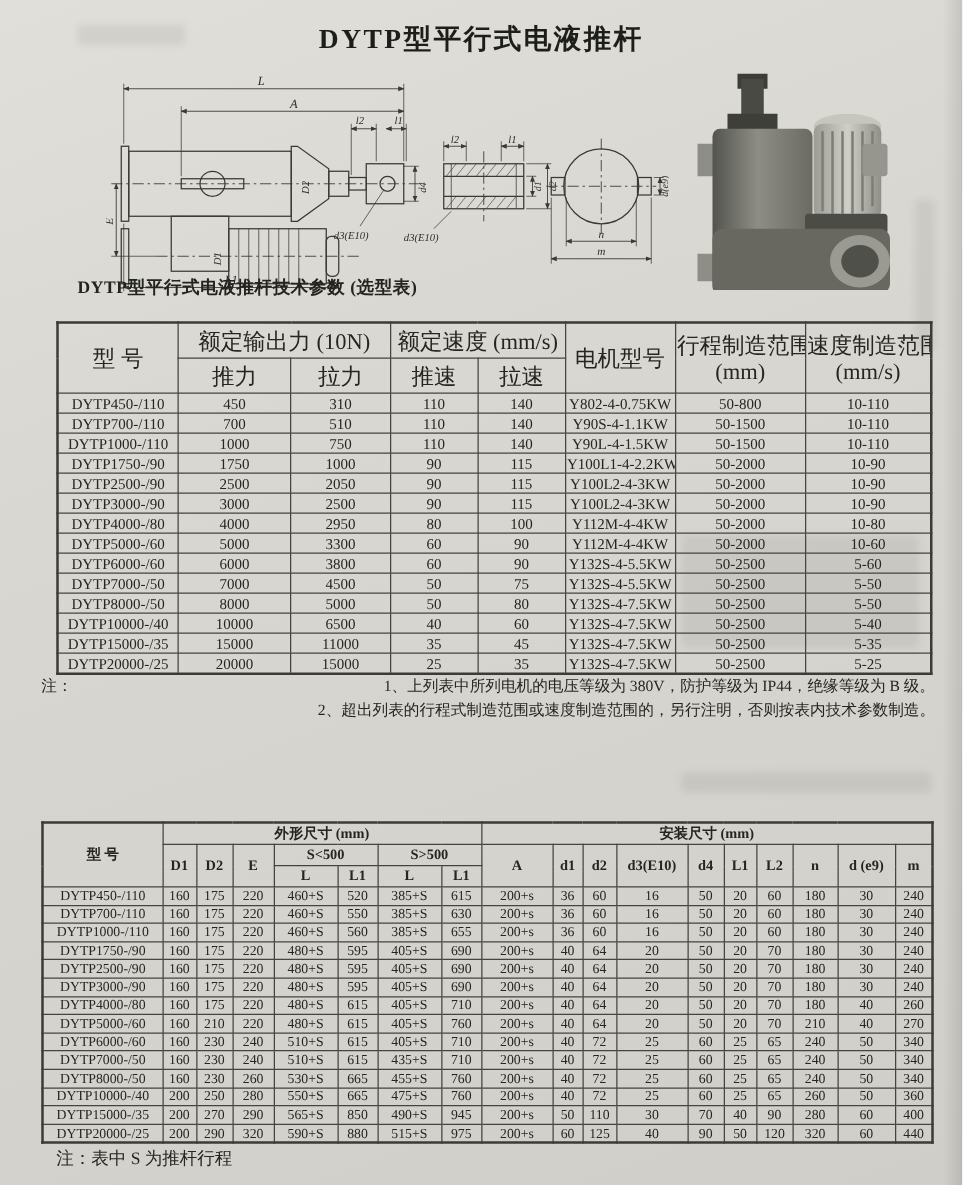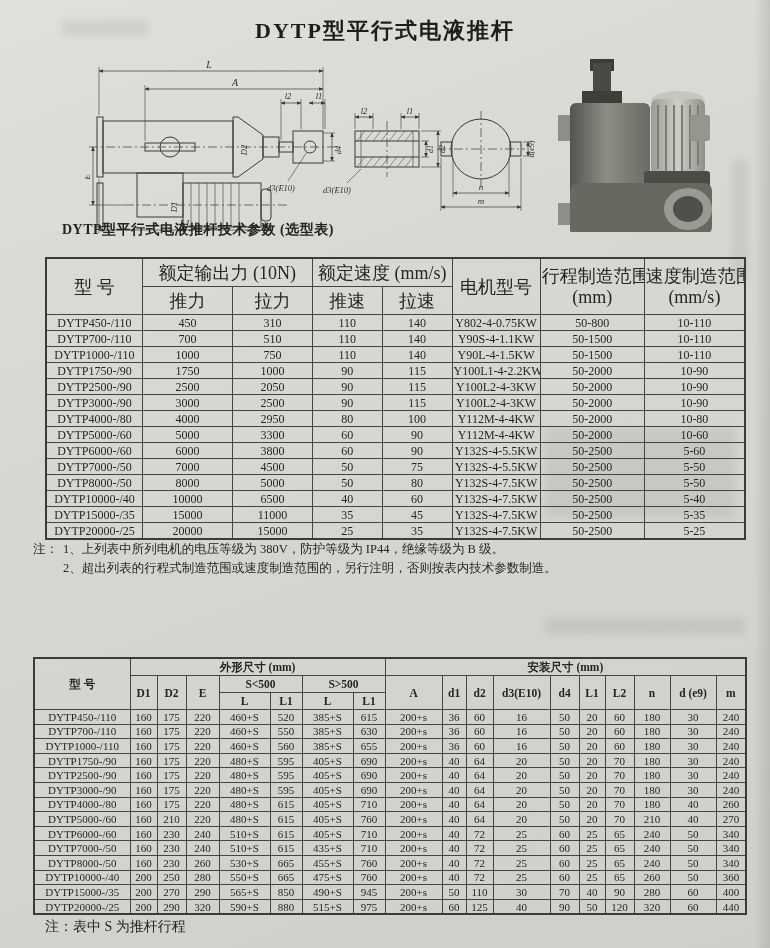--- a/index.html
+++ b/index.html
@@ -43,21 +43,21 @@
   #dim-table{position:absolute;left:33px;top:657px;width:714px;border:2px solid #3c3b36;}
   #dim-table th{font-size:11.5px;height:16px;line-height:14px;font-weight:bold;}
   #dim-table td{font-size:11px;height:13.6px;line-height:12px;}
   
   #spec-notes{
     position:absolute;left:33px;top:540px;width:715px;
     font-size:12.5px;line-height:19px;color:#26261f;
   }
   #spec-notes .prefix{position:absolute;left:0;top:0;}
   #spec-notes ol{list-style:none;margin:0;padding:0 0 0 30px;}
-  #spec-notes li{text-indent:0;}
+  #spec-notes li{text-indent:0;text-align:right;}
   #spec-notes li .wrap{display:block;padding-left:16px;text-indent:-16px;}
   #dim-note{
     position:absolute;left:45px;top:918px;font-size:14px;color:#26261f;
   }
   
   #drawing{position:absolute;left:85px;top:55px;}
   #photo{position:absolute;left:540px;top:57px;}
   .dim-label{font-family:"Liberation Serif","DejaVu Serif",serif;font-style:italic;}
 </style>
 </head>

